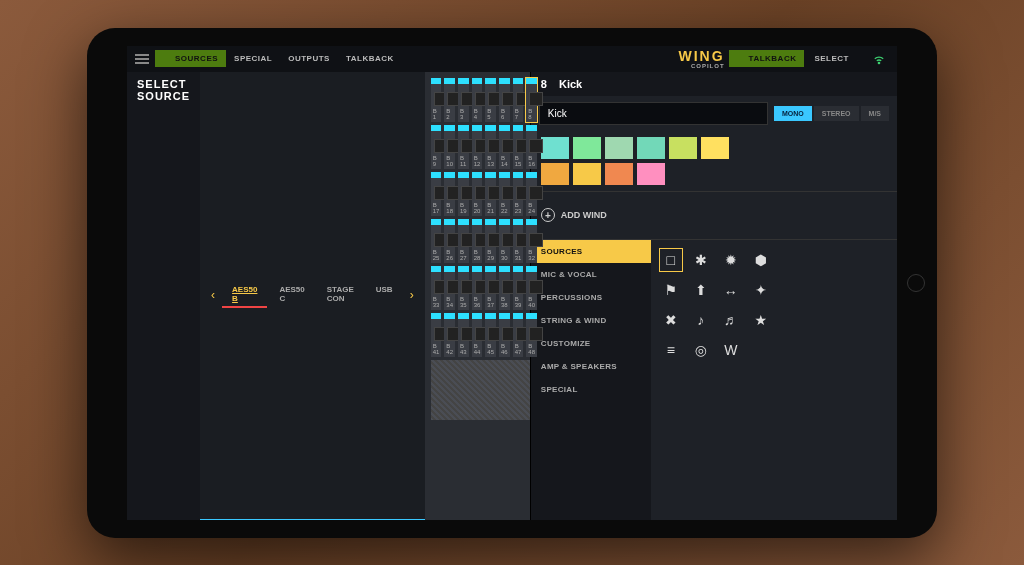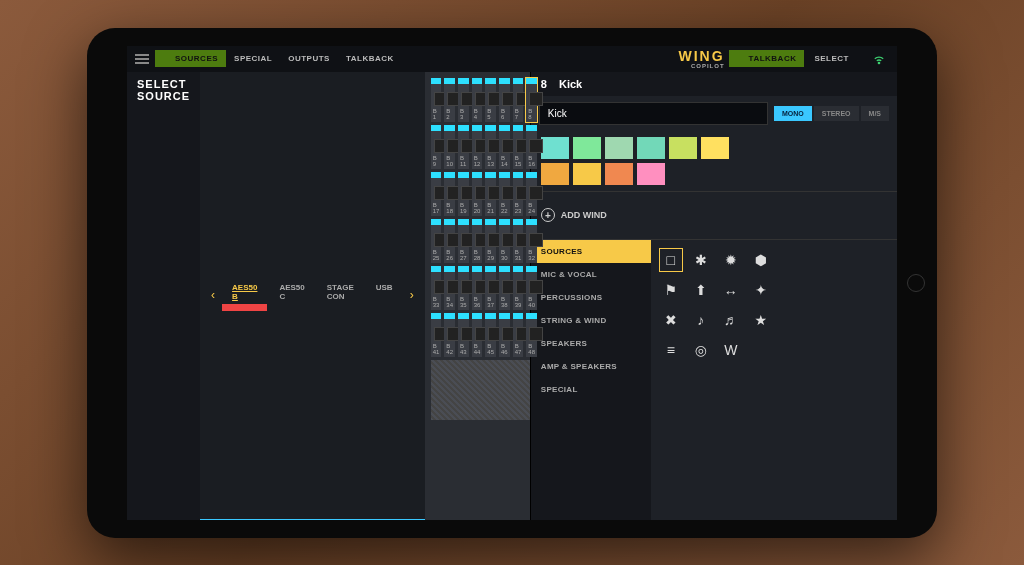--- a/index.html
+++ b/index.html
@@ -141,21 +141,21 @@
   }
   .stab {
     padding: 3px 10px;
     font-size: 8px;
     font-weight: bold;
     color: #aaa;
     cursor: pointer;
   }
   .stab.active {
     color: #f7c948;
-    border-bottom: 7px solid #ef4444;
+    border-bottom: 2px solid #ef4444;
     text-decoration: underline;
   }
   .grid {
     flex: 1;
     padding: 6px;
     display: grid;
     grid-template-columns: repeat(8, 1fr);
     grid-auto-rows: 44px;
     gap: 3px;
     background: #2a2d33;
@@ -558,21 +558,21 @@
         <div class="tags-section">
           <span class="plus-icon">+</span>
           <span>ADD WIND</span>
         </div>
         <div class="cat-area">
           <div class="cat-list" id="cat-list">
               <div class="cat-item active">SOURCES</div>
               <div class="cat-item">MIC &amp; VOCAL</div>
               <div class="cat-item">PERCUSSIONS</div>
               <div class="cat-item">STRING &amp; WIND</div>
-              <div class="cat-item">SPEAKERS</div>
+              <div class="cat-item">CUSTOMIZE</div>
               <div class="cat-item">AMP &amp; SPEAKERS</div>
               <div class="cat-item">SPECIAL</div>
             </div>
           <div class="icon-pane" id="icon-pane">
               <div class="ic sel">□</div>
               <div class="ic">✱</div>
               <div class="ic">✹</div>
               <div class="ic">⬢</div>
               <div class="ic">⚑</div>
               <div class="ic">⬆</div>

